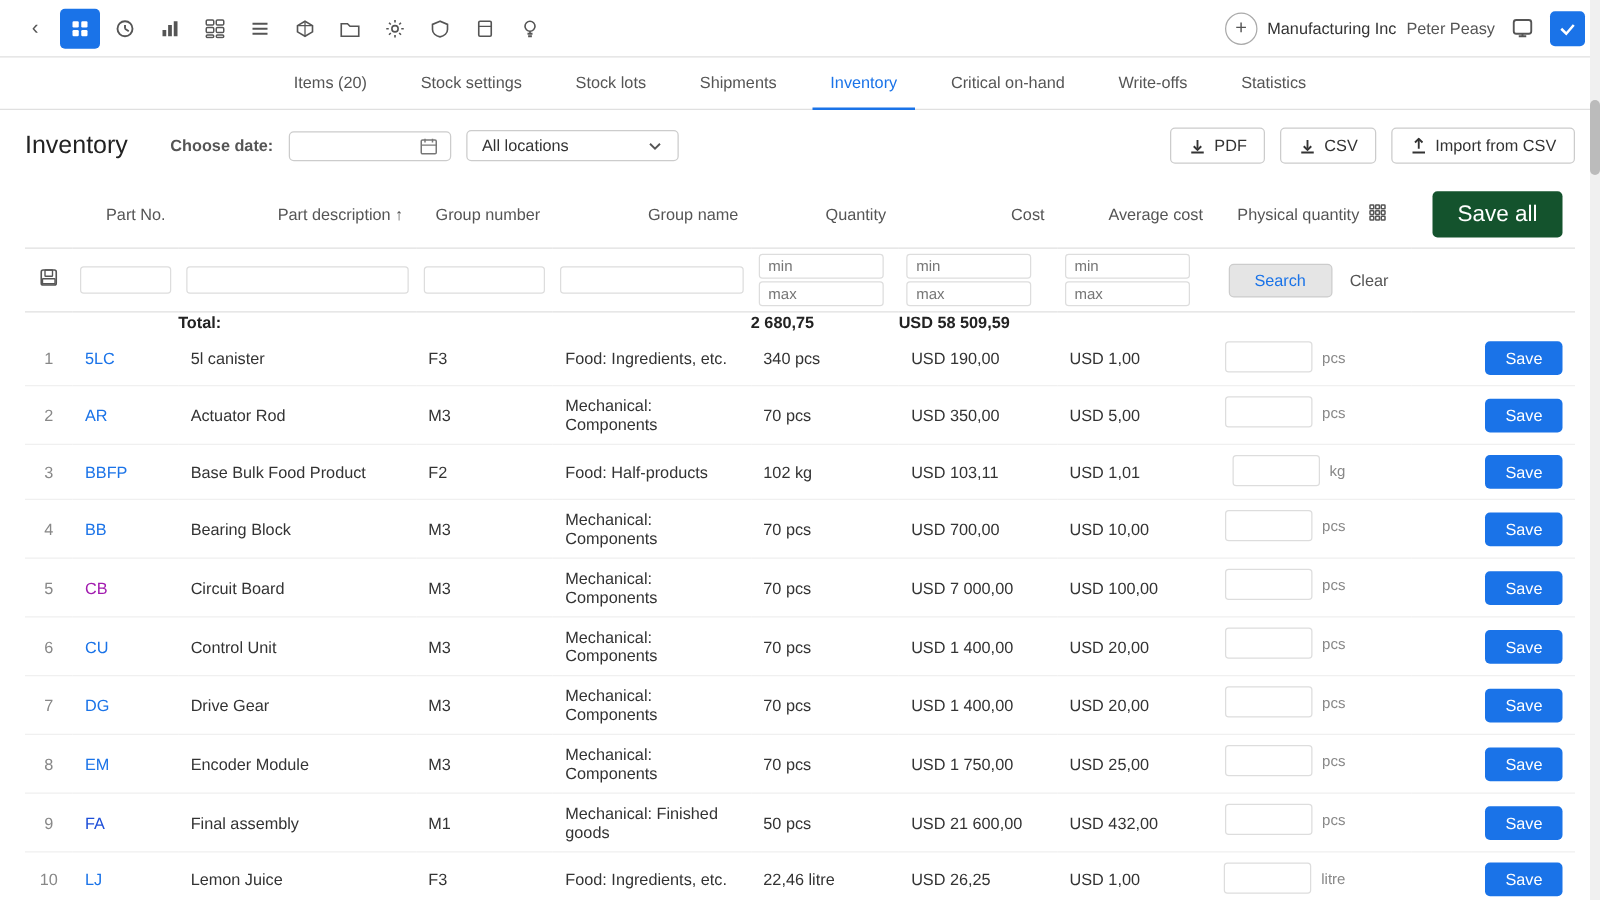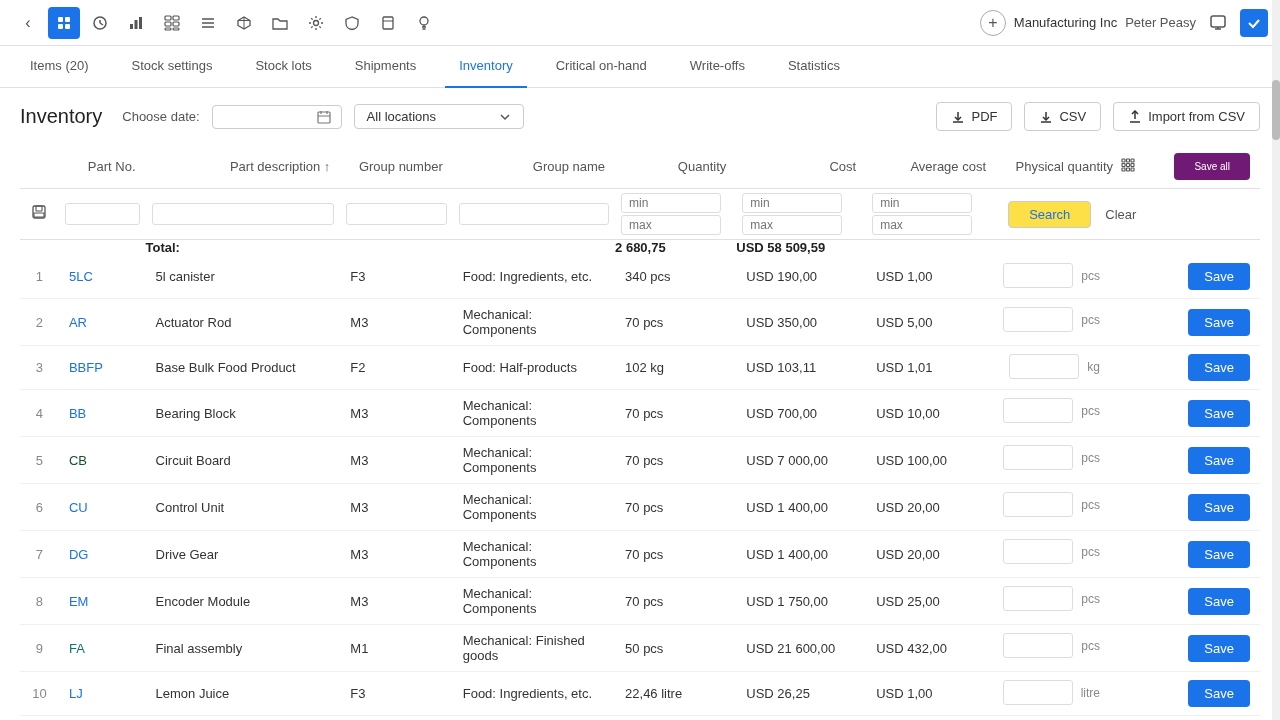--- a/index.html
+++ b/index.html
@@ -9,28 +9,28 @@
     .app-bar { display: flex; align-items: center; background: #fff; border-bottom: 1px solid #e0e0e0; padding: 0 12px; height: 46px; gap: 4px; }
     .app-bar-icon { width: 32px; height: 32px; display: flex; align-items: center; justify-content: center; border-radius: 4px; cursor: pointer; color: #555; font-size: 16px; }
     .app-bar-icon.active { background: #1a73e8; color: #fff; }
     .app-bar-spacer { flex: 1; }
     .app-bar-right { display: flex; align-items: center; gap: 8px; font-size: 13px; color: #555; }
     .app-bar-right .plus-btn { width: 26px; height: 26px; border-radius: 50%; border: 1px solid #aaa; display: flex; align-items: center; justify-content: center; cursor: pointer; font-size: 16px; color: #555; }
     .app-bar-right .icon-btn { width: 28px; height: 28px; display: flex; align-items: center; justify-content: center; cursor: pointer; color: #555; font-size: 16px; }
     .app-bar-right .icon-btn.blue-bg { background: #1a73e8; border-radius: 4px; color: #fff; }
 
     
-    .nav-tabs { display: flex; align-items: center; border-bottom: 1px solid #e0e0e0; padding: 0 16px; height: 42px; gap: 15px; }
+    .nav-tabs { display: flex; align-items: center; border-bottom: 1px solid #e0e0e0; padding: 0 16px; height: 42px; gap: 15px; justify-content: center; }
     .nav-tab { padding: 0 14px; height: 42px; display: flex; align-items: center; cursor: pointer; font-size: 13px; color: #555; border-bottom: 2px solid transparent; white-space: nowrap; }
     .nav-tab.active { color: #1a73e8; border-bottom: 2px solid #1a73e8; font-weight: 500; }
 
     
     .page-header { display: flex; align-items: center; padding: 14px 20px; gap: 12px; }
     .page-title { font-size: 20px; font-weight: 500; color: #222; }
-    .choose-date-label { font-size: 13px; color: #555; margin-left: 8px; }
+    .choose-date-label { font-size: 13px; color: #555; margin-left: 22px; font-weight: bold; }
     .date-picker { display: flex; align-items: center; border: 1px solid #ccc; border-radius: 4px; padding: 4px 10px; font-size: 13px; color: #555; cursor: pointer; gap: 6px; min-width: 130px; background: #fff; }
     .location-select { display: flex; align-items: center; border: 1px solid #ccc; border-radius: 4px; padding: 4px 12px; font-size: 13px; color: #333; cursor: pointer; gap: 6px; min-width: 170px; background: #fff; }
     .header-spacer { flex: 1; }
     .btn-outline { display: flex; align-items: center; gap: 6px; border: 1px solid #ccc; border-radius: 4px; padding: 6px 14px; font-size: 13px; cursor: pointer; background: #fff; color: #333; }
 
     
     .table-container { padding: 0 20px; overflow-x: auto; }
     table { width: 100%; border-collapse: collapse; font-size: 13px; }
     thead tr th { padding: 8px 10px; text-align: right; font-weight: 500; color: #555; border-bottom: 1px solid #e0e0e0; white-space: nowrap; background: #fff; }
     thead tr.filter-row td { padding: 4px 6px; border-bottom: 1px solid #e0e0e0; }
@@ -47,23 +47,23 @@
     .col-avgcost { width: 120px; }
     .col-physqty { width: 110px; text-align: center; }
     .col-action { width: 90px; text-align: right; }
 
     .filter-input { border: 1px solid #ddd; border-radius: 3px; padding: 3px 7px; font-size: 12px; width: 100%; color: #333; outline: none; }
 
     .min-max-cell { display: flex; flex-direction: column; gap: 2px; }
     .min-max-input { border: 1px solid #ddd; border-radius: 3px; padding: 2px 7px; font-size: 12px; width: 100px; color: #888; outline: none; }
 
     .btn-save { background: #1a73e8; color: #fff; border: none; border-radius: 4px; padding: 6px 16px; cursor: pointer; font-size: 13px; white-space: nowrap; }
-    .btn-save-all { background: #701a75; color: #fff; border: none; border-radius: 4px; padding: 8px 20px; cursor: pointer; font-size: 10px; font-weight: 500; white-space: nowrap; }
-
-    .btn-search { background: #fde047; border: 1px solid #ccc; border-radius: 4px; padding: 5px 20px; cursor: pointer; font-size: 13px; color: #1a73e8; }
+    .btn-save-all { background: #14532d; color: #fff; border: none; border-radius: 4px; padding: 8px 20px; cursor: pointer; font-size: 18px; font-weight: 500; white-space: nowrap; }
+
+    .btn-search { background: #e5e5e5; border: 1px solid #ccc; border-radius: 4px; padding: 5px 20px; cursor: pointer; font-size: 13px; color: #1a73e8; }
     .btn-clear { background: #fff; border: none; padding: 5px 8px; cursor: pointer; font-size: 13px; color: #555; }
 
     .phys-qty-input { border: 1px solid #ddd; border-radius: 3px; padding: 4px 8px; font-size: 13px; width: 70px; outline: none; }
     .phys-qty-unit { color: #888; font-size: 12px; margin-left: 4px; }
 
     .th-icon-btn { cursor: pointer; background: none; border: none; padding: 2px; color: #555; font-size: 14px; }
 
     .save-icon { font-size: 16px; color: #555; cursor: pointer; }
 
     .right-scrollbar { width: 8px; background: #f0f0f0; position: fixed; right: 0; top: 0; bottom: 0; }
@@ -377,21 +377,21 @@
     <td class="col-physqty" style="display:flex;align-items:center;justify-content:flex-end;gap:4px;padding:8px 6px;">
       <input class="phys-qty-input" type="text" value="" style="">
       <span class="phys-qty-unit">pcs</span>
     </td>
     <td class="col-action" style="text-align:right;">
       <button class="btn-save">Save</button>
     </td>
   </tr>
         <tr>
     <td class="col-num" style="text-align:center;color:#888;">5</td>
-    <td class="col-partno" style="color:#14532d;">CB</td>
+    <td class="col-partno" style="color:#a21caf;">CB</td>
     <td class="col-desc">Circuit Board</td>
     <td class="col-grpnum">M3</td>
     <td class="col-grpname">Mechanical: Components</td>
     <td class="col-qty">70 pcs</td>
     <td class="col-cost">USD 7 000,00</td>
     <td class="col-avgcost">USD 100,00</td>
     <td class="col-physqty" style="display:flex;align-items:center;justify-content:flex-end;gap:4px;padding:8px 6px;">
       <input class="phys-qty-input" type="text" value="" style="">
       <span class="phys-qty-unit">pcs</span>
     </td>
@@ -445,21 +445,21 @@
     <td class="col-physqty" style="display:flex;align-items:center;justify-content:flex-end;gap:4px;padding:8px 6px;">
       <input class="phys-qty-input" type="text" value="" style="">
       <span class="phys-qty-unit">pcs</span>
     </td>
     <td class="col-action" style="text-align:right;">
       <button class="btn-save">Save</button>
     </td>
   </tr>
         <tr>
     <td class="col-num" style="text-align:center;color:#888;">9</td>
-    <td class="col-partno" style="color:#0f766e;">FA</td>
+    <td class="col-partno" style="color:#1d4ed8;">FA</td>
     <td class="col-desc">Final assembly</td>
     <td class="col-grpnum">M1</td>
     <td class="col-grpname">Mechanical: Finished goods</td>
     <td class="col-qty">50 pcs</td>
     <td class="col-cost">USD 21 600,00</td>
     <td class="col-avgcost">USD 432,00</td>
     <td class="col-physqty" style="display:flex;align-items:center;justify-content:flex-end;gap:4px;padding:8px 6px;">
       <input class="phys-qty-input" type="text" value="" style="">
       <span class="phys-qty-unit">pcs</span>
     </td>

